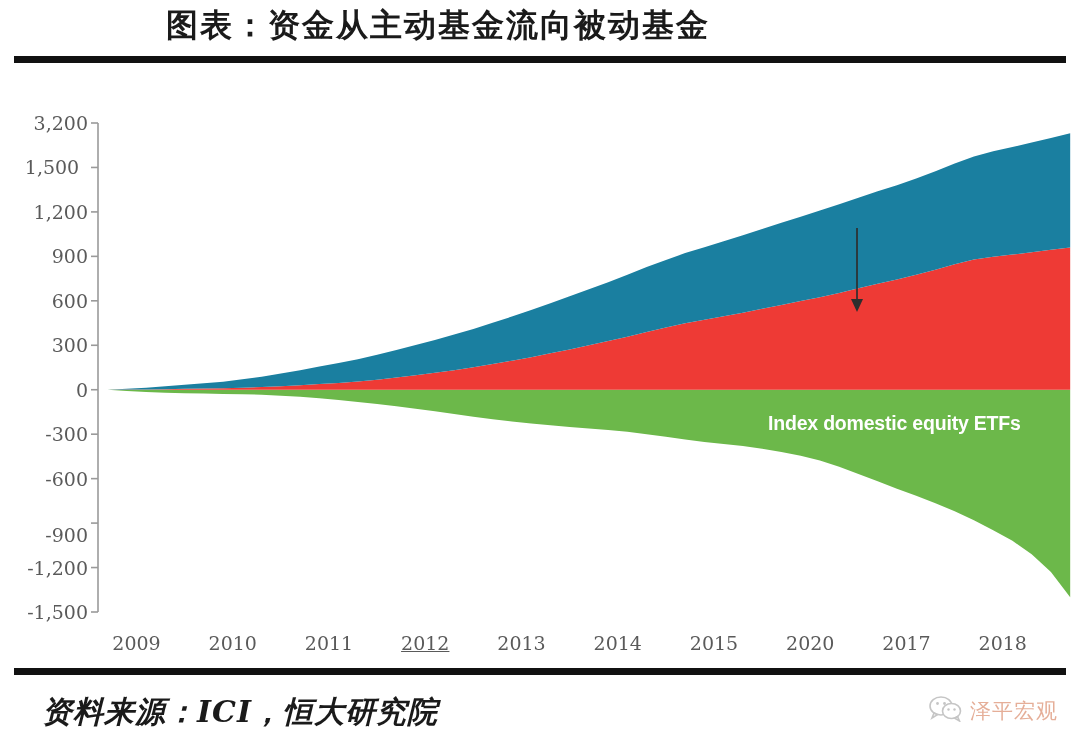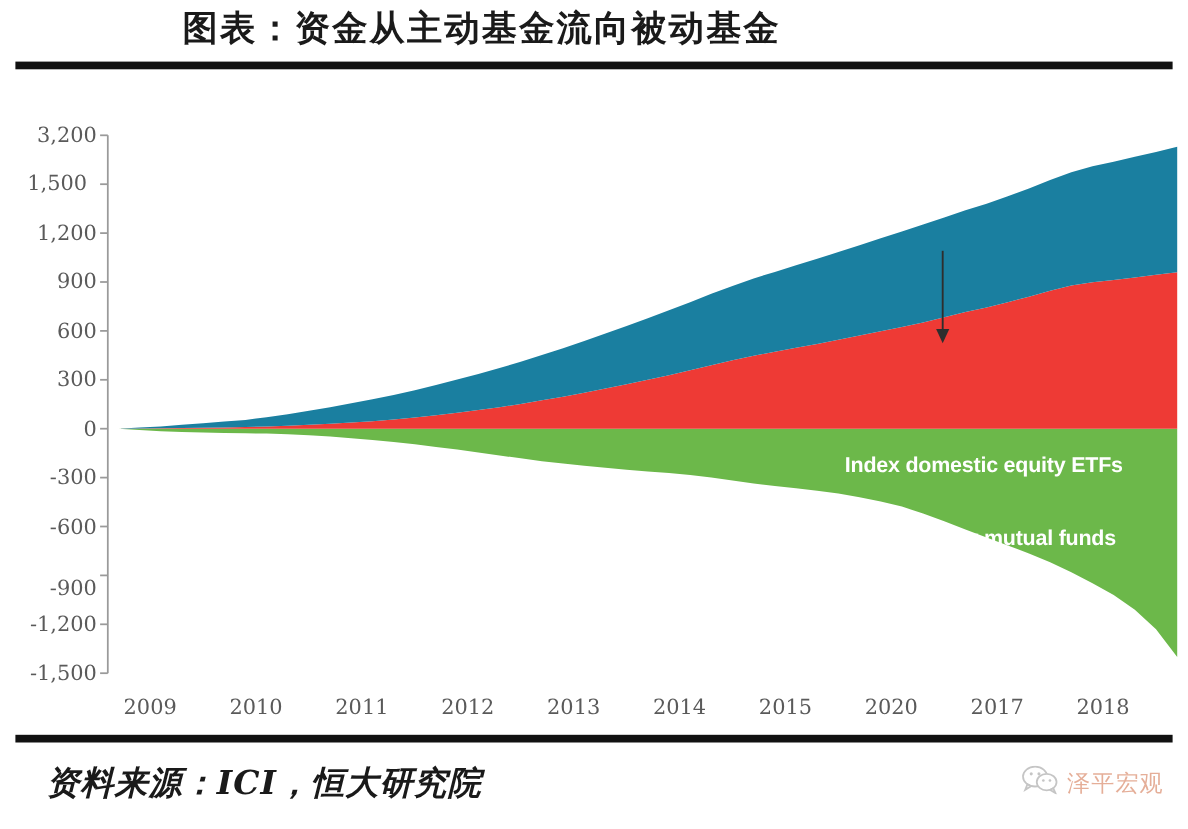--- a/index.html
+++ b/index.html
@@ -186,33 +186,32 @@
       <div class="ytick-label" style="left: 16px; top: 355.182px;">-300</div>
       <div class="ytick-label" style="left: 16px; top: 399.636px;">-600</div>
       <div class="ytick-label" style="left: 16px; top: 444.091px; margin-top: 12px;">-900</div>
       <div class="ytick-label" style="left: 16px; top: 488.545px;">-1,200</div>
       <div class="ytick-label" style="left: 16px; top: 533px;">-1,500</div>
     </div>
   <div id="xtick-labels">
       <div class="xtick-label" style="left: 91.5025px; top: 564px;">2009</div>
       <div class="xtick-label" style="left: 187.759px; top: 564px;">2010</div>
       <div class="xtick-label" style="left: 284.015px; top: 564px;">2011</div>
-      <div class="xtick-label" style="left: 380.271px; top: 564px;">2012</div>
+      <div class="xtick-label" style="left: 380.271px; top: 564px; text-decoration: underline;">2012</div>
       <div class="xtick-label" style="left: 476.527px; top: 564px;">2013</div>
       <div class="xtick-label" style="left: 572.783px; top: 564px;">2014</div>
       <div class="xtick-label" style="left: 669.039px; top: 564px;">2015</div>
       <div class="xtick-label" style="left: 765.296px; top: 564px;">2020</div>
       <div class="xtick-label" style="left: 861.552px; top: 564px;">2017</div>
       <div class="xtick-label" style="left: 957.808px; top: 564px;">2018</div>
     </div>
 
 
   <div class="series-label" id="label-index-etf">Index domestic equity ETFs</div>
 
-  <div class="series-label" id="label-active-mutual">Actively managed domestic equity mutual funds</div>
 </div>
 
 <div class="rule-black" id="footer-rule"></div>
 
 <div id="source-note">资料来源：ICI，恒大研究院</div>
 
 <div id="watermark">
   <span>
     <svg width="34" height="26" viewBox="0 0 34 26">
       <ellipse cx="12" cy="10" rx="11" ry="9" fill="none" stroke="#777" stroke-width="1.6"></ellipse>

